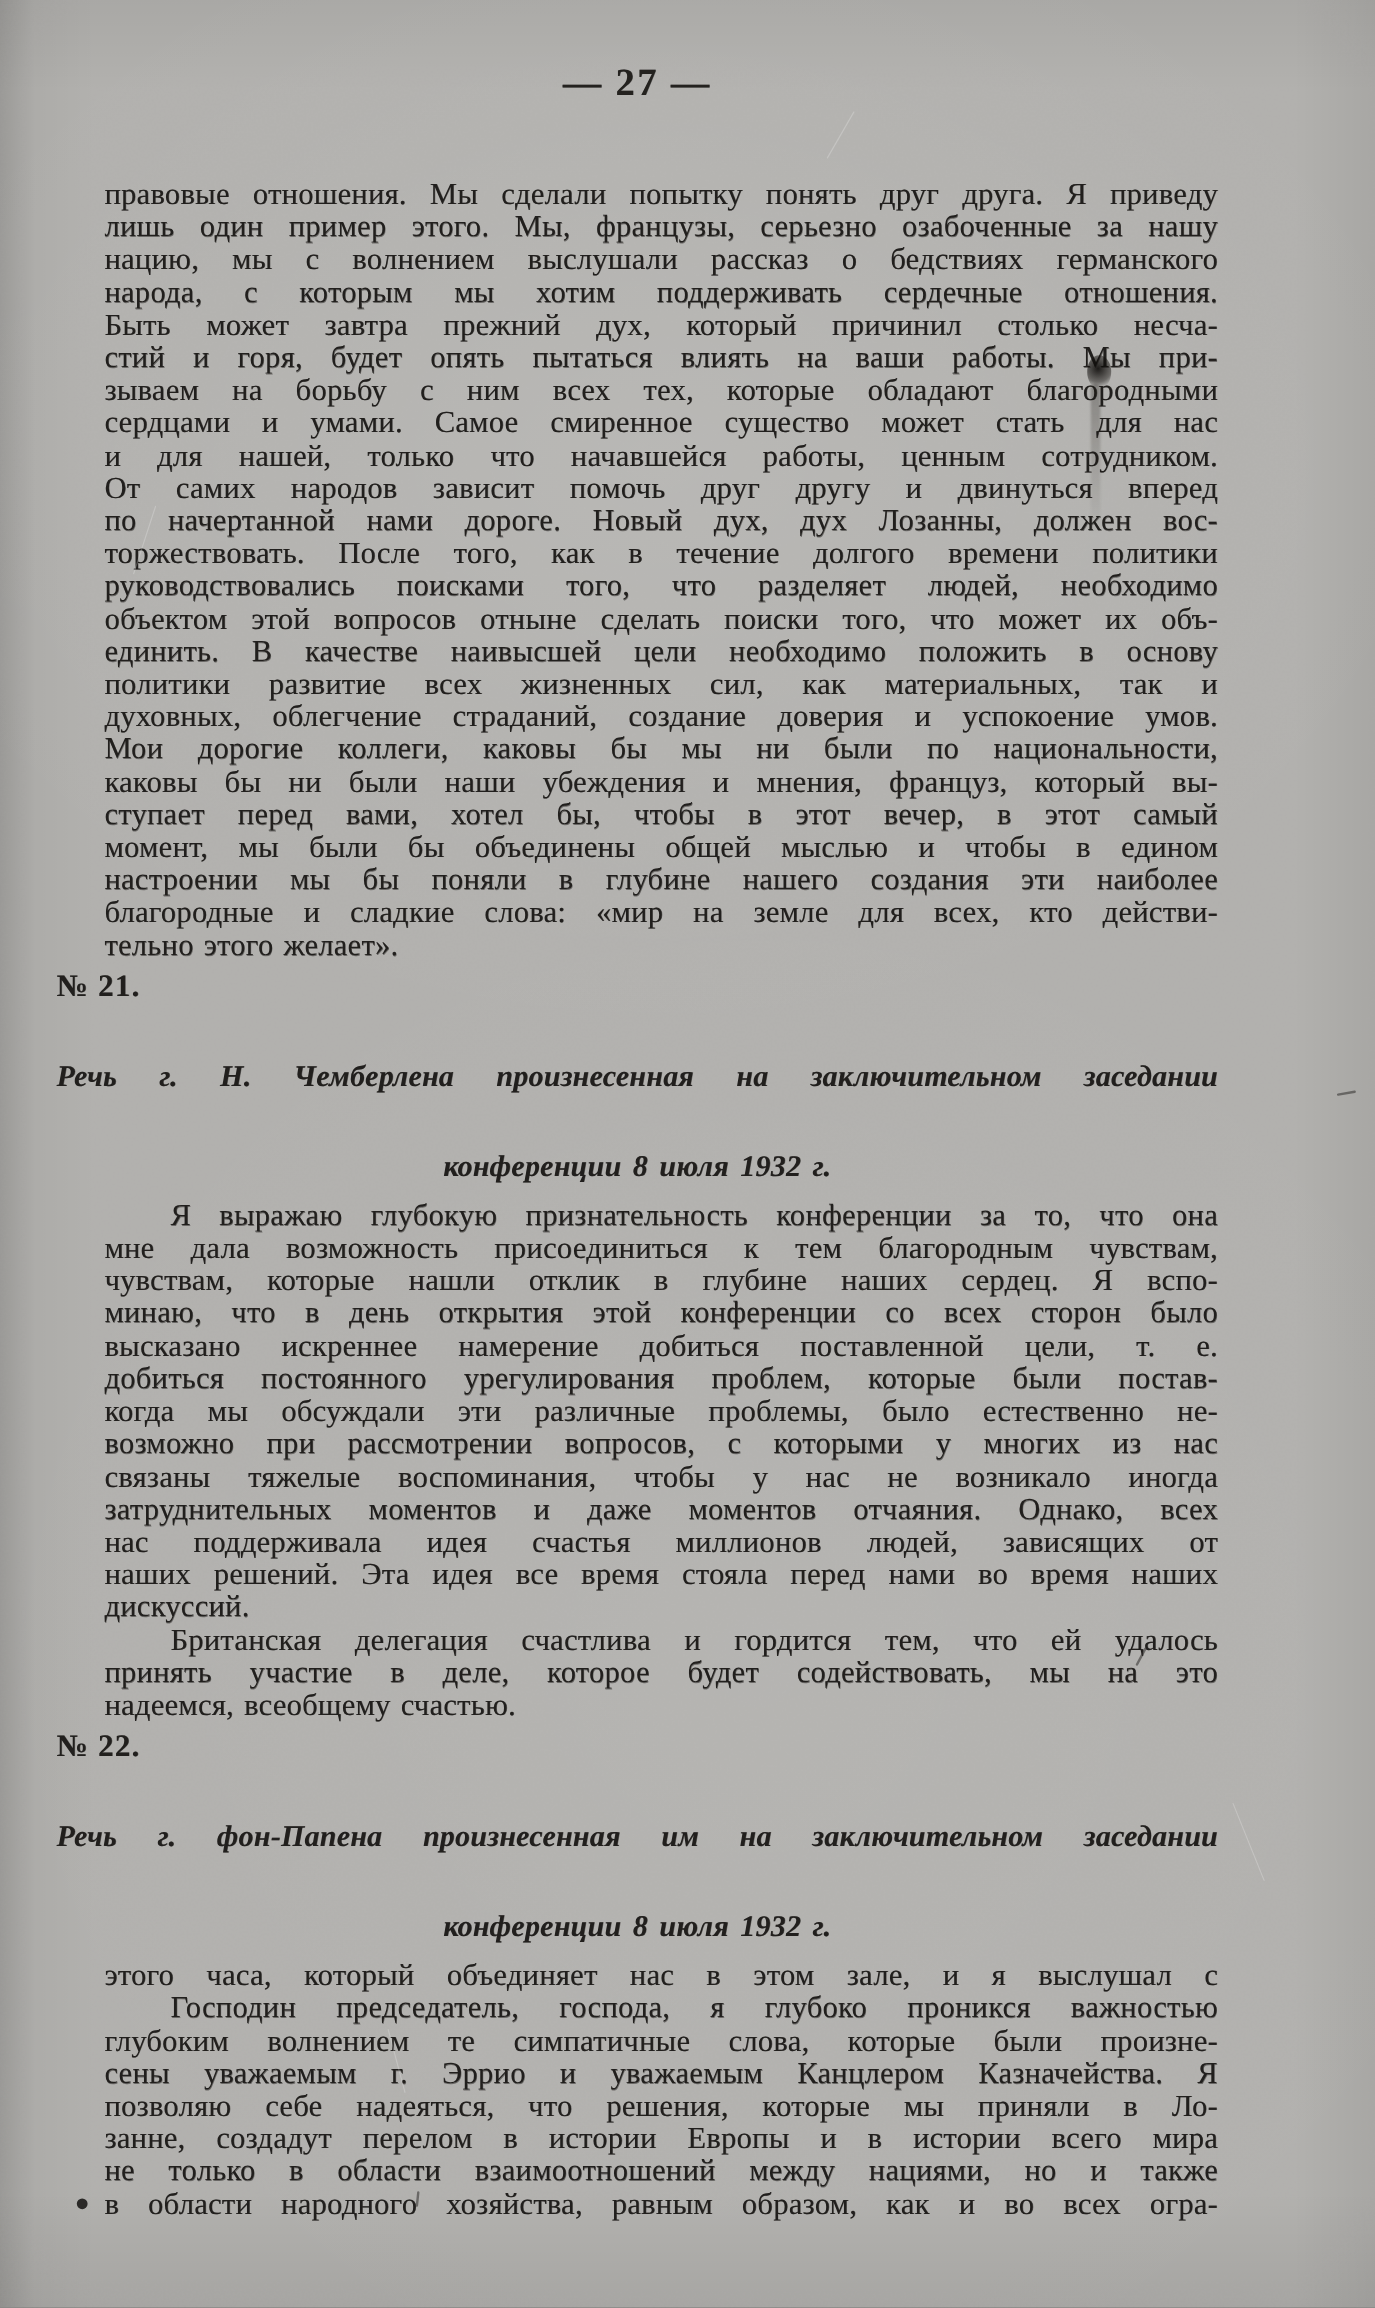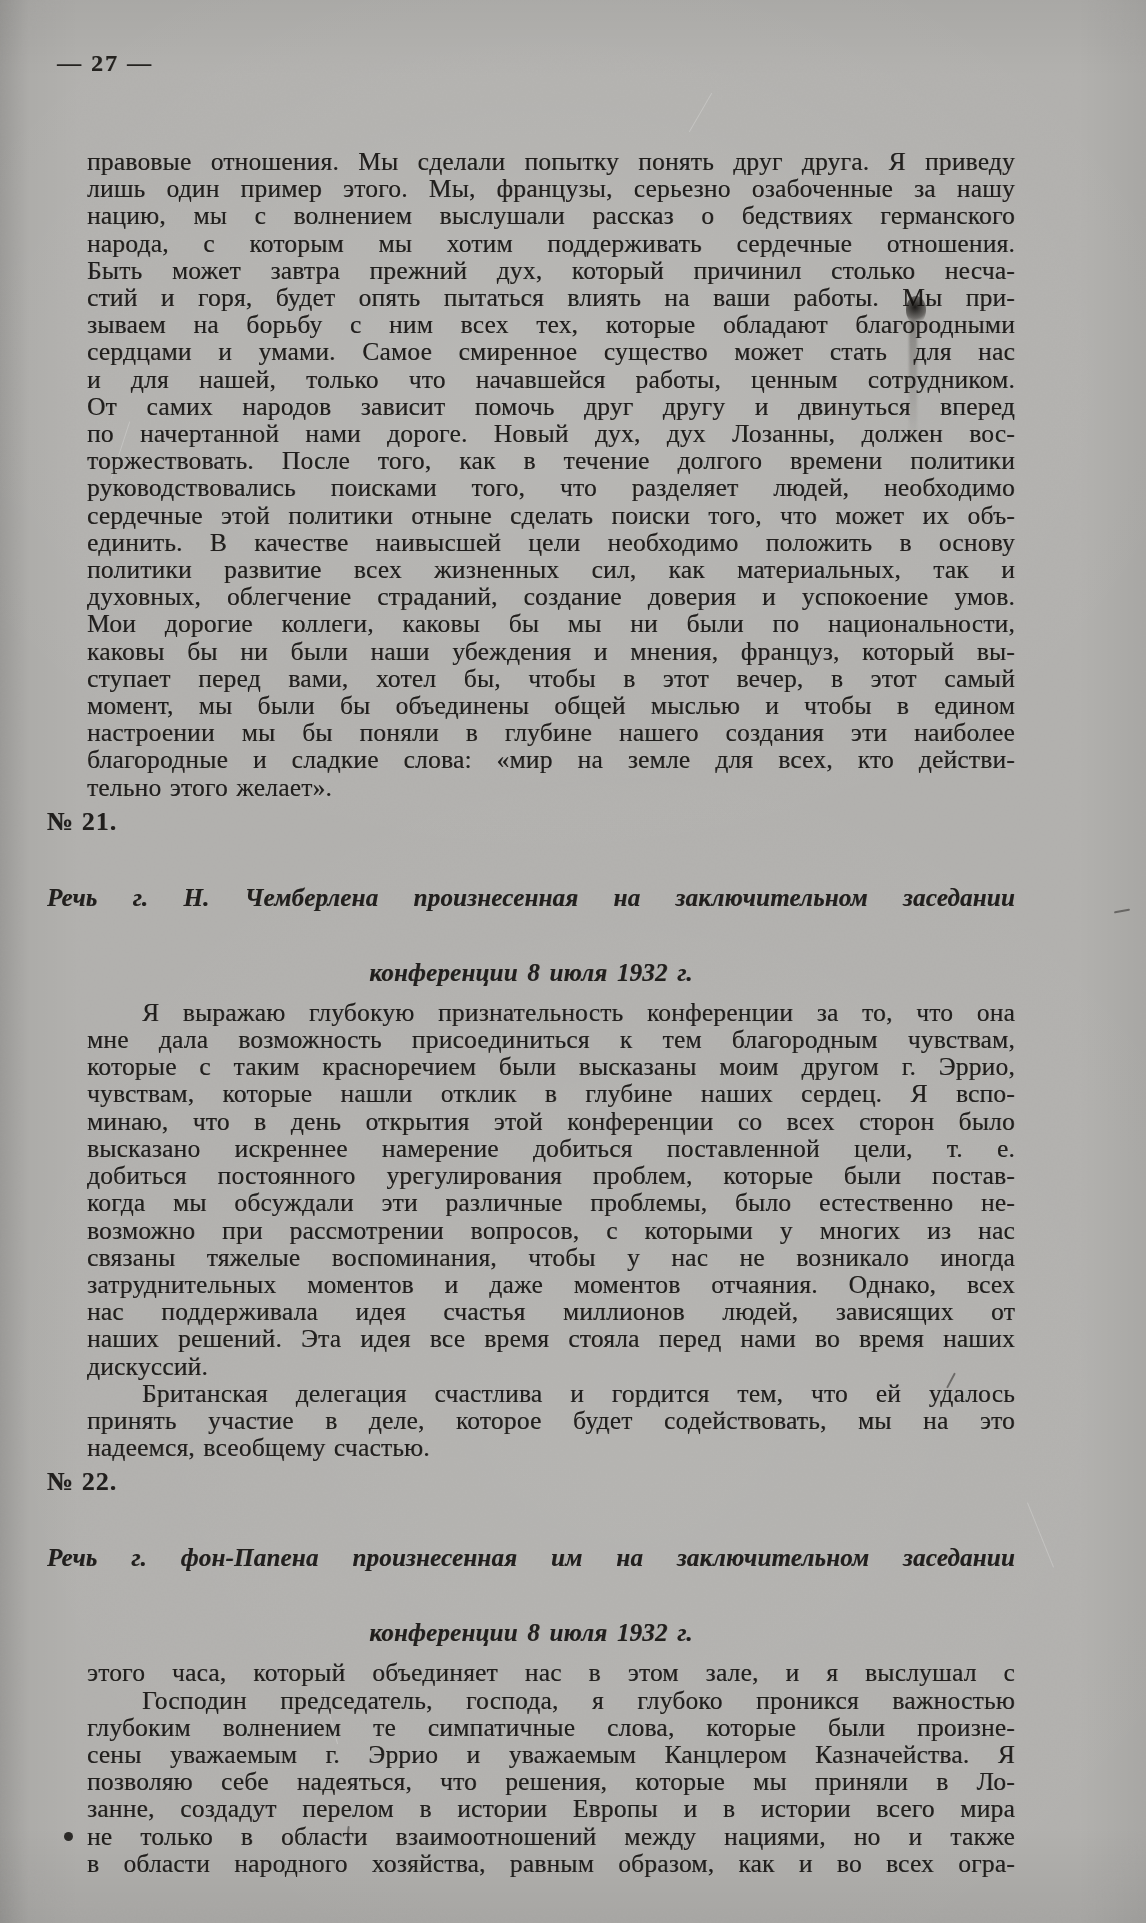--- a/index.html
+++ b/index.html
@@ -12,23 +12,23 @@
     background-color:#b2b1ae;
     background-image:
       radial-gradient(ellipse 950px 700px at 48% 20%, rgba(255,255,255,0.10), rgba(255,255,255,0) 70%),
       radial-gradient(ellipse 900px 900px at 55% 72%, rgba(255,255,255,0.06), rgba(255,255,255,0) 75%),
       linear-gradient(90deg, rgba(0,0,0,0.14), rgba(0,0,0,0.03) 2.5%, rgba(0,0,0,0) 7%, rgba(0,0,0,0) 94%, rgba(0,0,0,0.06) 100%),
       linear-gradient(180deg, rgba(0,0,0,0.05), rgba(0,0,0,0) 4%, rgba(0,0,0,0) 95%, rgba(0,0,0,0.07) 100%);
     font-family:"Liberation Serif","DejaVu Serif",serif;
     color:#211f1d;
   }
   .page-number{
-    position:absolute;top:50px;left:57px;width:968px;
-    text-align:left;
-    font-size:24px;font-weight:700;letter-spacing:2px;
+    position:absolute;top:50px;left:47px;width:968px;
+    text-align:center;
+    font-size:32px;font-weight:700;letter-spacing:2px;
     color:#24221f;
     text-shadow:0.4px 0.3px 0.3px rgba(20,20,20,0.45);
   }
   .text-body{
     position:absolute;top:148px;left:47px;width:968px;
   }
   .para{margin:0;}
   .tline{
     font-size:25.5px;
     line-height:27.2px;
@@ -99,41 +99,40 @@
         <div class="tline">народа, с которым мы хотим поддерживать сердечные отношения.</div>
         <div class="tline">Быть может завтра прежний дух, который причинил столько несча-</div>
         <div class="tline">стий и горя, будет опять пытаться влиять на ваши работы. Мы при-</div>
         <div class="tline">зываем на борьбу с ним всех тех, которые обладают благородными</div>
         <div class="tline">сердцами и умами. Самое смиренное существо может стать для нас</div>
         <div class="tline">и для нашей, только что начавшейся работы, ценным сотрудником.</div>
         <div class="tline">От самих народов зависит помочь друг другу и двинуться вперед</div>
         <div class="tline">по начертанной нами дороге. Новый дух, дух Лозанны, должен вос-</div>
         <div class="tline">торжествовать. После того, как в течение долгого времени политики</div>
         <div class="tline">руководствовались поисками того, что разделяет людей, необходимо</div>
-        <div class="tline">сердечные этой политики отныне сделать поиски того, что может их объ-</div>
+        <div class="tline">объектом этой вопросов отныне сделать поиски того, что может их объ-</div>
         <div class="tline">единить. В качестве наивысшей цели необходимо положить в основу</div>
         <div class="tline">политики развитие всех жизненных сил, как материальных, так и</div>
         <div class="tline">духовных, облегчение страданий, создание доверия и успокоение умов.</div>
         <div class="tline">Мои дорогие коллеги, каковы бы мы ни были по национальности,</div>
         <div class="tline">каковы бы ни были наши убеждения и мнения, француз, который вы-</div>
         <div class="tline">ступает перед вами, хотел бы, чтобы в этот вечер, в этот самый</div>
         <div class="tline">момент, мы были бы объединены общей мыслью и чтобы в едином</div>
         <div class="tline">настроении мы бы поняли в глубине нашего создания эти наиболее</div>
         <div class="tline">благородные и сладкие слова: «мир на земле для всех, кто действи-</div>
         <div class="tline lastline">тельно этого желает».</div>
       </div>
       <div class="section-num">№ 21.</div>
       <div class="speech-heading">
         <div class="hline hjust">Речь г. Н. Чемберлена произнесенная на заключительном заседании</div>
         <div class="hline hcenter">конференции 8 июля 1932 г.</div>
       </div>
       <div class="para">
         <div class="tline indent">Я выражаю глубокую признательность конференции за то, что она</div>
         <div class="tline">мне дала возможность присоединиться к тем благородным чувствам,</div>
-        <div class="tline">которые с таким красноречием были высказаны моим другом г. Эррио,</div>
         <div class="tline">чувствам, которые нашли отклик в глубине наших сердец. Я вспо-</div>
         <div class="tline">минаю, что в день открытия этой конференции со всех сторон было</div>
         <div class="tline">высказано искреннее намерение добиться поставленной цели, т. е.</div>
         <div class="tline">добиться постоянного урегулирования проблем, которые были постав-</div>
         <div class="tline">когда мы обсуждали эти различные проблемы, было естественно не-</div>
         <div class="tline">возможно при рассмотрении вопросов, с которыми у многих из нас</div>
         <div class="tline">связаны тяжелые воспоминания, чтобы у нас не возникало иногда</div>
         <div class="tline">затруднительных моментов и даже моментов отчаяния. Однако, всех</div>
         <div class="tline">нас поддерживала идея счастья миллионов людей, зависящих  от</div>
         <div class="tline">наших решений. Эта идея все время стояла перед нами во время наших</div>

